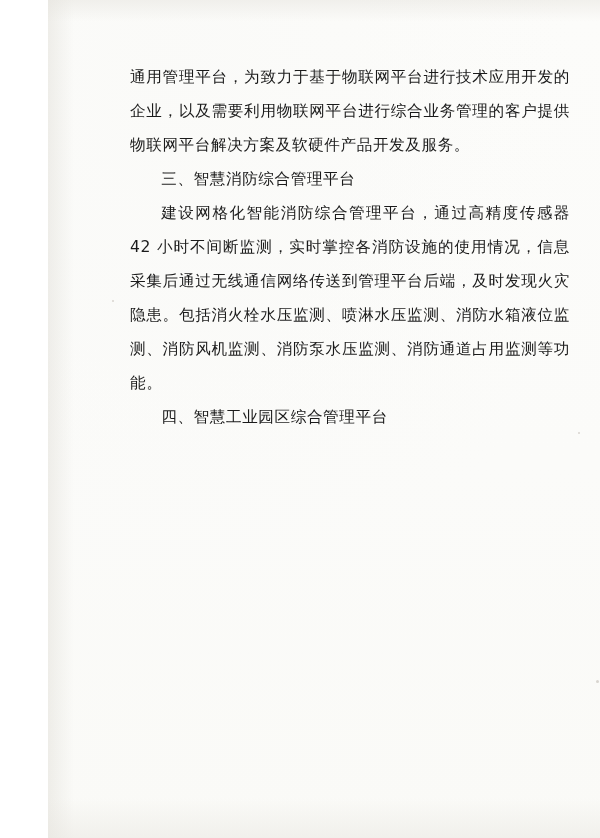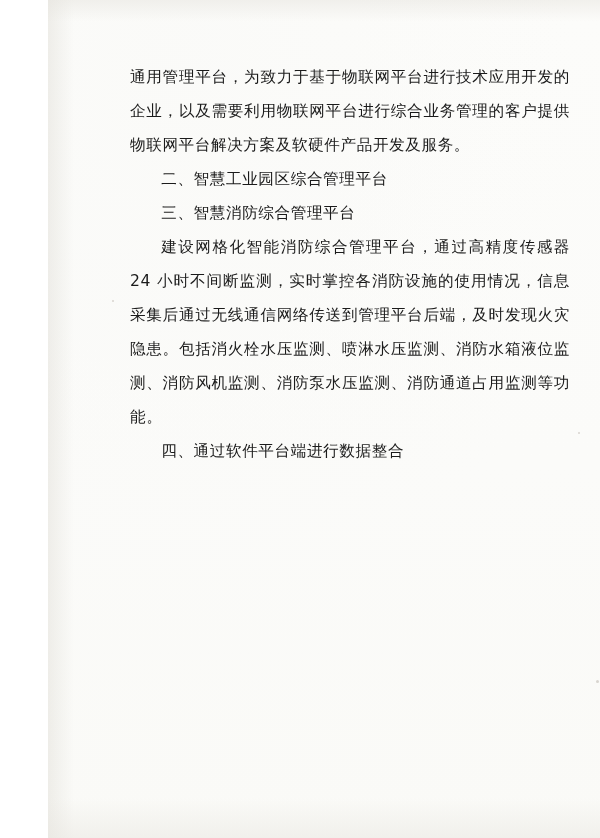--- a/index.html
+++ b/index.html
@@ -86,18 +86,17 @@
   <div class="edge-shade-left"></div>
   <div class="edge-shade-top"></div>
   <div class="edge-shade-bottom"></div>
 
   <div class="speck" style="left:548px; top:680px; width:3px; height:3px;"></div>
   <div class="speck" style="left:64px; top:300px; width:2px; height:2px;"></div>
   <div class="speck" style="left:530px; top:432px; width:2px; height:2px;"></div>
 
   <div class="content">
     <p class="indent" style="text-indent:0;">通用管理平台，为致力于基于物联网平台进行技术应用开发的企业，以及需要利用物联网平台进行综合业务管理的客户提供物联网平台解决方案及软硬件产品开发及服务。</p>
-    <p class="heading">二、智慧工业园区综合管理平台</p>
     <p class="heading">三、智慧消防综合管理平台</p>
-    <p class="indent">建设网格化智能消防综合管理平台，通过高精度传感器 24 小时不间断监测，实时掌控各消防设施的使用情况，信息采集后通过无线通信网络传送到管理平台后端，及时发现火灾隐患。包括消火栓水压监测、喷淋水压监测、消防水箱液位监测、消防风机监测、消防泵水压监测、消防通道占用监测等功能。</p>
-    <p class="heading">四、通过软件平台端进行数据整合</p>
+    <p class="indent">建设网格化智能消防综合管理平台，通过高精度传感器 42 小时不间断监测，实时掌控各消防设施的使用情况，信息采集后通过无线通信网络传送到管理平台后端，及时发现火灾隐患。包括消火栓水压监测、喷淋水压监测、消防水箱液位监测、消防风机监测、消防泵水压监测、消防通道占用监测等功能。</p>
+    <p class="heading">四、智慧工业园区综合管理平台</p>
   </div>
 </div>
 
 </body></html>

